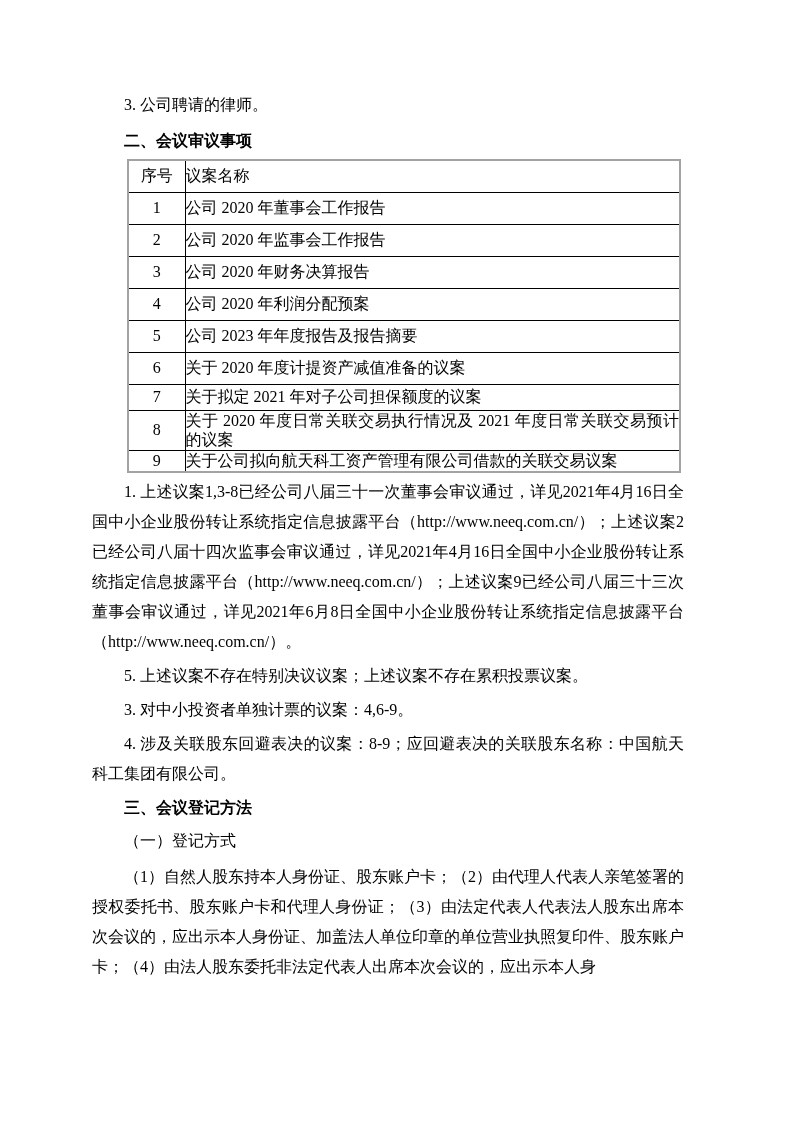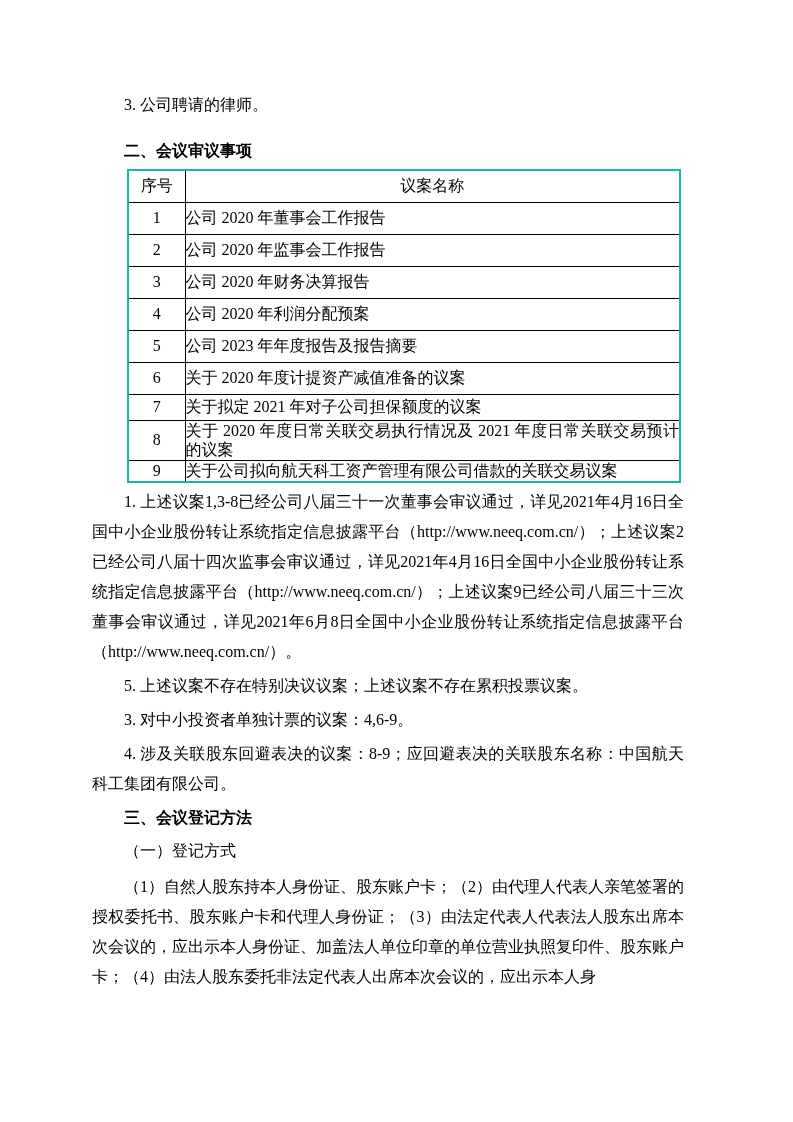--- a/index.html
+++ b/index.html
@@ -24,44 +24,44 @@
     margin: 0;
     font-size: 16px;
     line-height: 30px;
     text-align: justify;
   }
   .indent { text-indent: 32px; }
   .heading {
     font-family: "DejaVu Sans", "Liberation Sans", sans-serif;
     font-weight: bold;
     font-size: 16px;
-    margin-top: 16px;
+    margin-top: 6px;
     margin-bottom: 3px;
     text-align: left;
   }
   .heading.reg { margin-top: 0; }
   .subheading { margin-bottom: 6px; }
   table.proposals {
     border-collapse: collapse;
     table-layout: fixed;
     width: 552px;
     margin: 0 2px 4px 35px;
-    border: 2px solid #14b8a6;
+    border: 2px solid #a3a3a3;
   }
   table.proposals td {
     border: 1px solid #000000;
     font-size: 16px;
     line-height: 20px;
     padding: 0;
     vertical-align: middle;
     overflow: hidden;
   }
   td.num { text-align: center; width: 57px; }
   td.name { text-align: justify; padding-left: 13px; padding-right: 6px; }
-  td.name.center { text-align: center; padding-left: 0; padding-right: 0; font-family: Liberation Serif, serif; }
+  td.name.center { padding-left: 0; padding-right: 0; font-family: Liberation Serif, serif; }
   tr.rh32 { height: 32px; }
   tr.rh26 { height: 26px; }
   tr.rh40 { height: 40px; }
   tr.rh22 { height: 22px; }
   tr.rh40 td.name { line-height: 19px; }
   .notes p { margin-bottom: 4px; }
   .body-para { margin-top: 0; }
 </style>
 </head>
 <body>

